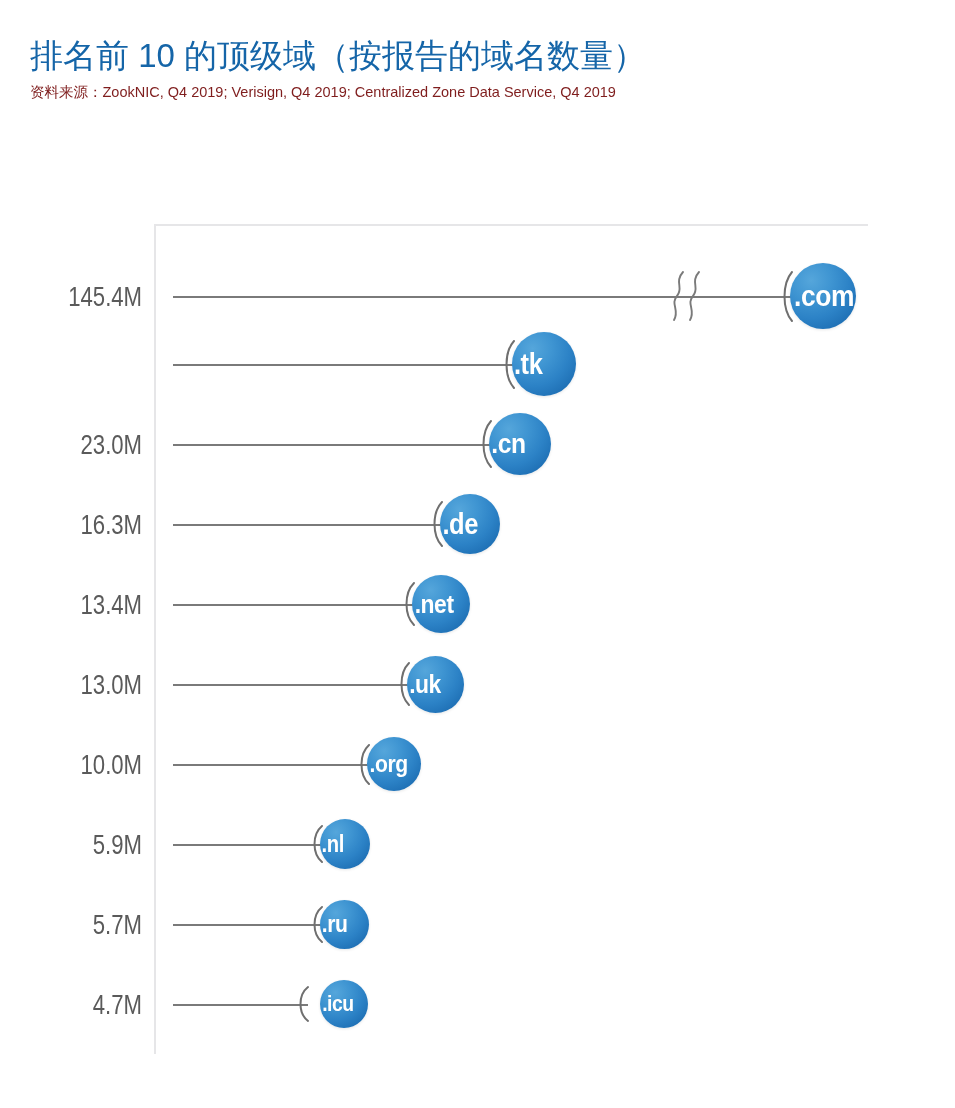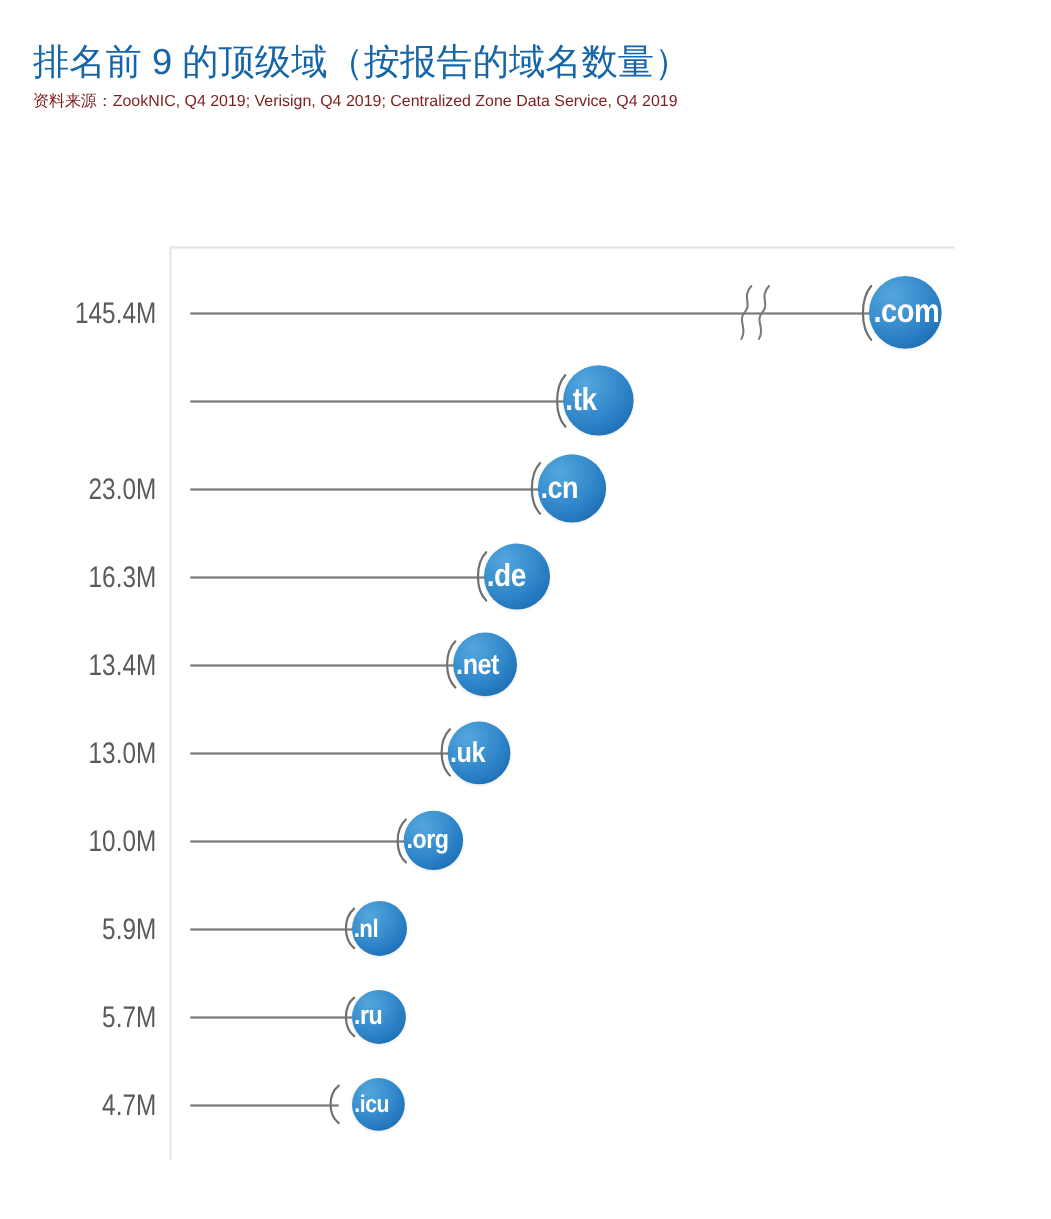--- a/index.html
+++ b/index.html
@@ -126,29 +126,29 @@
     width:44px; height:52px;
   }
   .axis-break svg { display:block; }
 </style>
 </head>
 <body>
 
 <div id="page">
 
   <div id="header">
-    <div id="chart-title">排名前 9 的顶级域（按报告的域名数量）</div>
+    <div id="chart-title">排名前 10 的顶级域（按报告的域名数量）</div>
     <div id="chart-subtitle">资料来源：ZookNIC, Q4 2019; Verisign, Q4 2019; Centralized Zone Data Service, Q4 2019</div>
   </div>
 
   <div id="plot">
     <div id="frame-top"></div>
     <div id="frame-left"></div>
     <div id="rows">
-        <div class="row" style="top: 245px; text-decoration: underline;">
+        <div class="row" style="top: 257px; text-decoration: underline;">
           <div class="row-label">
             <span>145.4M</span>
           </div>
           <div class="stem" style="left: 173px; width: 618px; background: rgb(122, 122, 122);"></div>
           <div class="axis-break" style="left: 665px;">
             <svg width="44" height="52" viewBox="0 0 44 52">
               <path d="M 18 2 C 9 12, 19 18, 12 26 C 5 34, 15 40, 9 50" fill="none" stroke="#7a7a7a" stroke-width="1.9" stroke-linecap="round"></path>
               <path d="M 34 2 C 25 12, 35 18, 28 26 C 21 34, 31 40, 25 50" fill="none" stroke="#7a7a7a" stroke-width="1.9" stroke-linecap="round"></path>
             </svg>
           </div>

